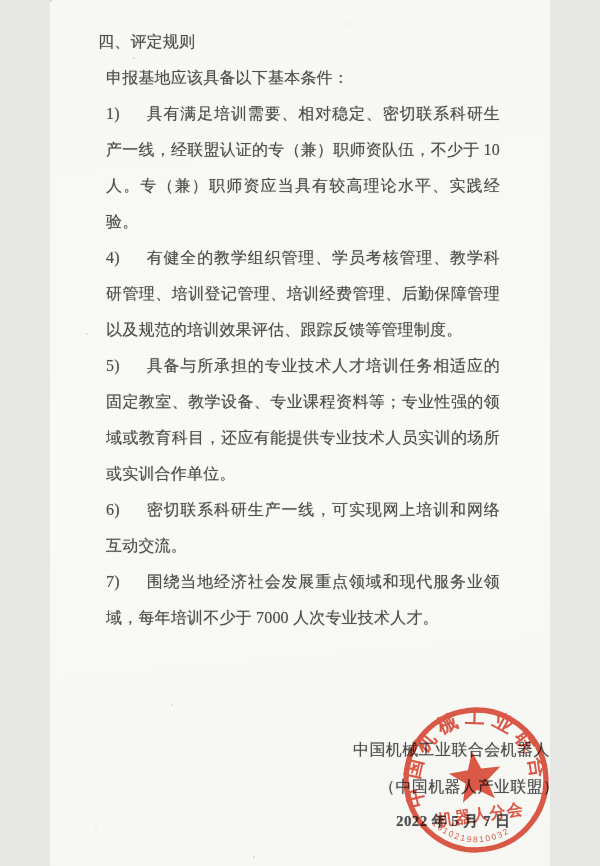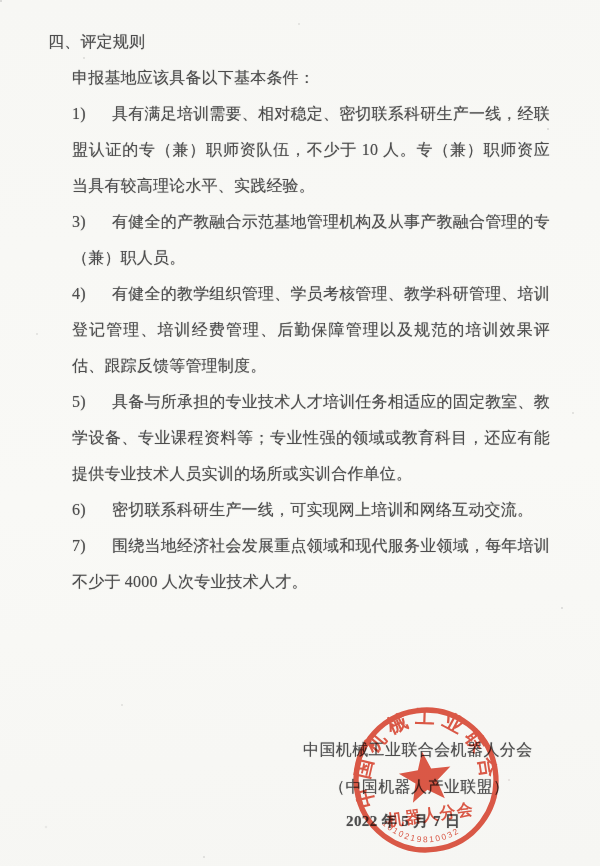--- a/index.html
+++ b/index.html
@@ -1,20 +1,20 @@
 <!DOCTYPE html>
 <html><head>
 <meta charset="utf-8">
 <style>
   html, body { margin: 0; padding: 0; }
   body { background: #e7e7e5; font-family: "Liberation Serif", "DejaVu Serif", serif; }
 
   .page {
     position: relative;
-    width: 600px;
+    width: 500px;
     height: 866px;
     margin: 0 auto;
     background: linear-gradient(175deg, #f7f7f4 0%, #f9f9f6 55%, #f6f6f3 100%);
     overflow: hidden;
     color: #4e4e4e;
   }
 
   
   .speckles {
     position: absolute; left: 0; top: 0; width: 2px; height: 2px;
@@ -37,21 +37,21 @@
     position: absolute;
     left: 48px; top: 24px; right: 50px;
     font-size: 16px;
     line-height: 36px;
     letter-spacing: 0.2px;
     text-shadow: 0 0 1px rgba(90,90,90,.55);
   }
 
   .heading { margin: 0; font-size: 16px; font-weight: normal; }
 
-  .body-block { margin-left: 24px; }
+  .body-block { margin-left: 8px; }
 
   .intro { margin: 0; }
 
   .item {
     margin: 0;
     text-align: justify;
     text-justify: inter-ideograph;
   }
   .item-num { display: inline-block; min-width: 40px; }
 
@@ -86,29 +86,28 @@
   <div class="speckles"></div>
 
   <div class="doc">
     <p class="heading">四、评定规则</p>
     <div class="body-block">
       <p class="intro">申报基地应该具备以下基本条件：</p>
       <div>
     <p class="item"><span class="item-num">1)</span><span class="item-text">具有满足培训需要、相对稳定、密切联系科研生产一线，经联盟认证的专（兼）职师资队伍，不少于 10 人。专（兼）职师资应当具有较高理论水平、实践经验。</span></p>
 
 
-    <p class="item"><span class="item-num">3)</span><span class="item-text">有健全的产教融合示范基地管理机构及从事产教融合管理的专（兼）职人员。</span></p>
 
     <p class="item"><span class="item-num">4)</span><span class="item-text">有健全的教学组织管理、学员考核管理、教学科研管理、培训登记管理、培训经费管理、后勤保障管理以及规范的培训效果评估、跟踪反馈等管理制度。</span></p>
 
     <p class="item"><span class="item-num">5)</span><span class="item-text">具备与所承担的专业技术人才培训任务相适应的固定教室、教学设备、专业课程资料等；专业性强的领域或教育科目，还应有能提供专业技术人员实训的场所或实训合作单位。</span></p>
 
     <p class="item"><span class="item-num">6)</span><span class="item-text">密切联系科研生产一线，可实现网上培训和网络互动交流。</span></p>
 
-    <p class="item"><span class="item-num">7)</span><span class="item-text">围绕当地经济社会发展重点领域和现代服务业领域，每年培训不少于 4000 人次专业技术人才。</span></p>
+    <p class="item"><span class="item-num">7)</span><span class="item-text">围绕当地经济社会发展重点领域和现代服务业领域，每年培训不少于 7000 人次专业技术人才。</span></p>
   </div>
     </div>
   </div>
 
   <div class="signature">
     <div class="sig-line sig-org">中国机械工业联合会机器人分会</div>
     <div class="sig-line sig-alias">（中国机器人产业联盟）</div>
     <div class="sig-line sig-date">2022 年 5 月 7 日</div>
   </div>
 

